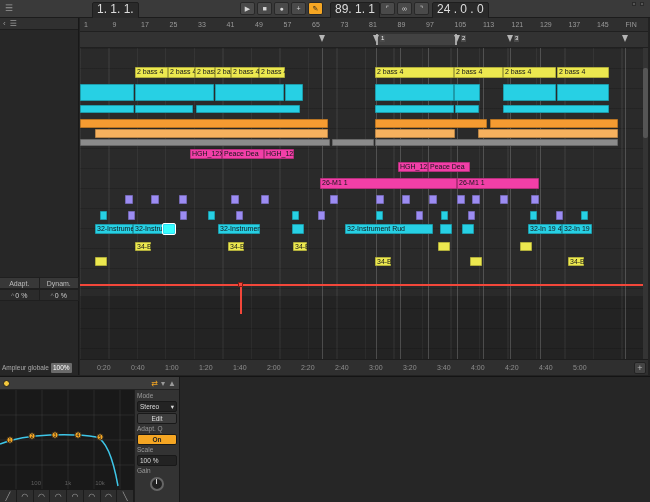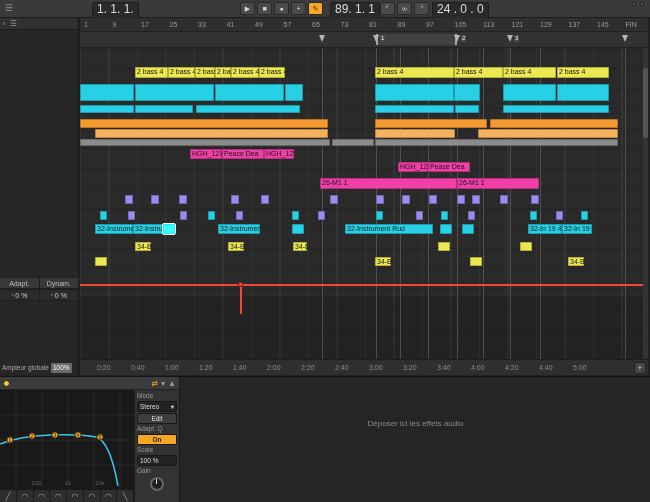--- a/index.html
+++ b/index.html
@@ -447,18 +447,15 @@
           <div class="eq-box btn">Edit</div>
           <div class="eq-label">Adapt. Q</div>
           <div class="eq-box on">On</div>
           <div class="eq-label">Scale</div>
           <div class="eq-box">100 %</div>
           <div class="eq-label">Gain</div>
           <div id="gain-knob"></div>
         </div>
       </div>
     </div>
-    <div id="drop-area">
-      <div id="drop-text">Déposer ici les effets audio</div>
-    </div>
   </section>
 
 </div>
 
 </body></html>

